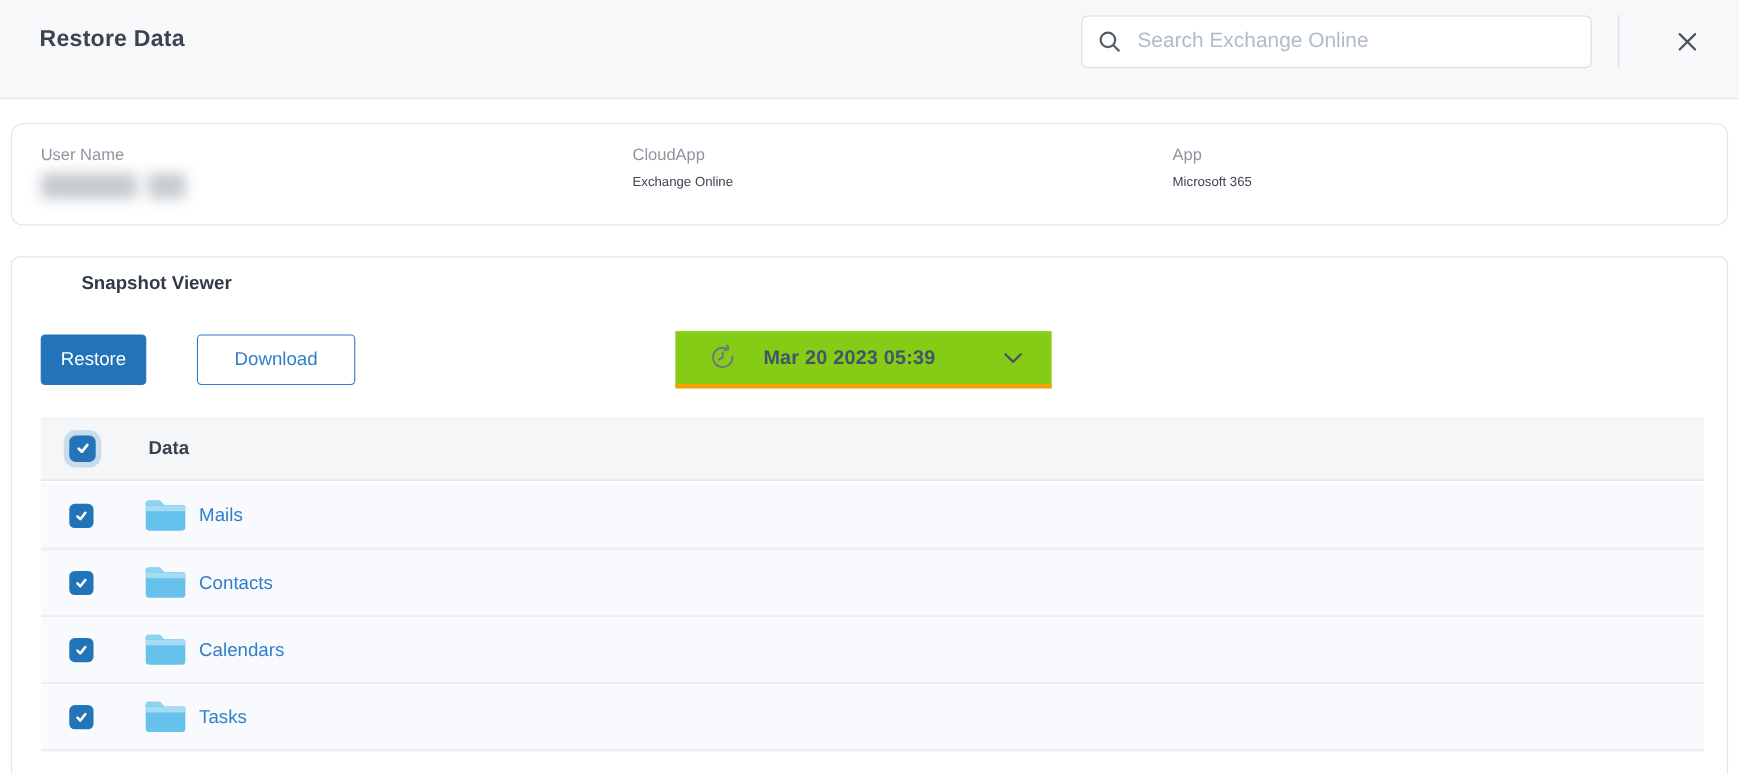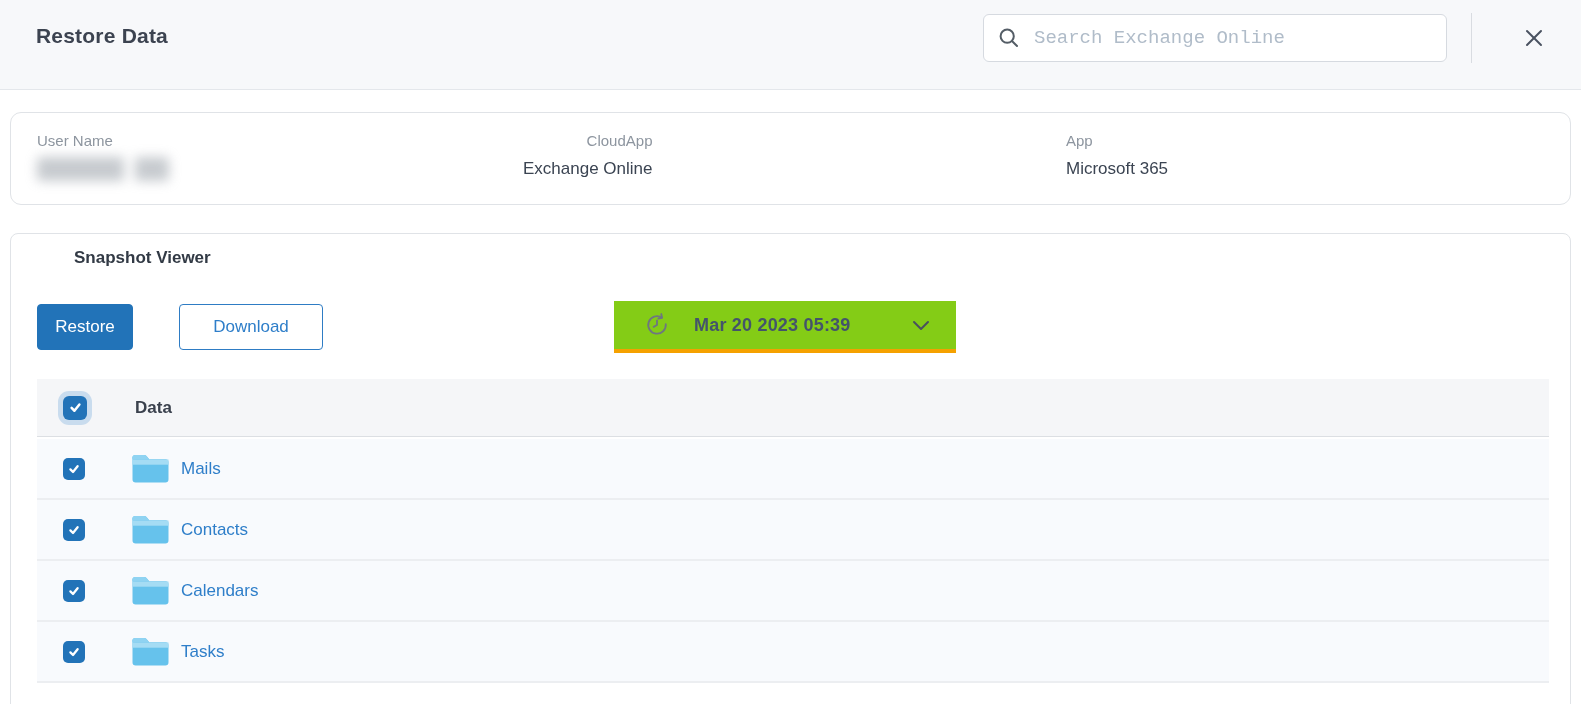--- a/index.html
+++ b/index.html
@@ -19,42 +19,42 @@
     font-size:21px;font-weight:bold;color:#3c4350;letter-spacing:.2px;
   }
   .search-box{
     position:absolute;left:983px;top:14px;width:464px;height:48px;
     background:#ffffff;border:1px solid #d6dae0;border-radius:6px;
     box-sizing:border-box;display:flex;align-items:center;padding:0 14px;
   }
   .search-box svg{flex:0 0 auto;}
   .search-input{
     border:none;outline:none;background:transparent;
-    font-family:Liberation Mono, monospace;font-size:19px;color:#3b82f6;
+    font-family:Liberation Sans, sans-serif;font-size:19px;color:#3b82f6;
     margin-left:12px;flex:1;min-width:0;
   }
   .search-input::placeholder{color:#b0bcc9;}
   .header-divider{
     position:absolute;left:1471px;top:13px;width:1px;height:50px;background:#d9dce1;
   }
   .close-btn{
     position:absolute;left:1512px;top:18px;width:44px;height:40px;
     background:transparent;border:none;cursor:pointer;
     display:flex;align-items:center;justify-content:center;padding:0;
   }
   
   .info-card{
     position:absolute;left:10px;top:112px;width:1561px;height:93px;
     background:#ffffff;border:1px solid #e0e3e7;border-radius:11px;box-sizing:border-box;
   }
   .info-field{position:absolute;top:19px;}
   .info-field .flabel{font-size:15px;color:#8d959f;line-height:1.2;}
-  .info-field .fvalue{font-size:17px;color:#3b4452;margin-top:8px;line-height:1.3;}
+  .info-field .fvalue{font-size:12px;color:#3b4452;margin-top:8px;line-height:1.3;}
   .f-user{left:26px;}
-  .f-cloudapp{left:512px;text-align:right;}
+  .f-cloudapp{left:564px;}
   .f-app{left:1055px;}
   .redacted-blob{
     width:132px;height:24px;margin-top:7px;border-radius:4px;
     background:linear-gradient(90deg,#99a0a8 0%,#99a0a8 66%,rgba(153,160,168,0) 66%,rgba(153,160,168,0) 74%,#99a0a8 74%,#99a0a8 100%);
     filter:blur(6px);opacity:.55;
   }
   
   .main-card{
     position:absolute;left:10px;top:233px;width:1561px;height:500px;
     background:#ffffff;border:1px solid #e0e3e7;border-radius:8px;box-sizing:border-box;

